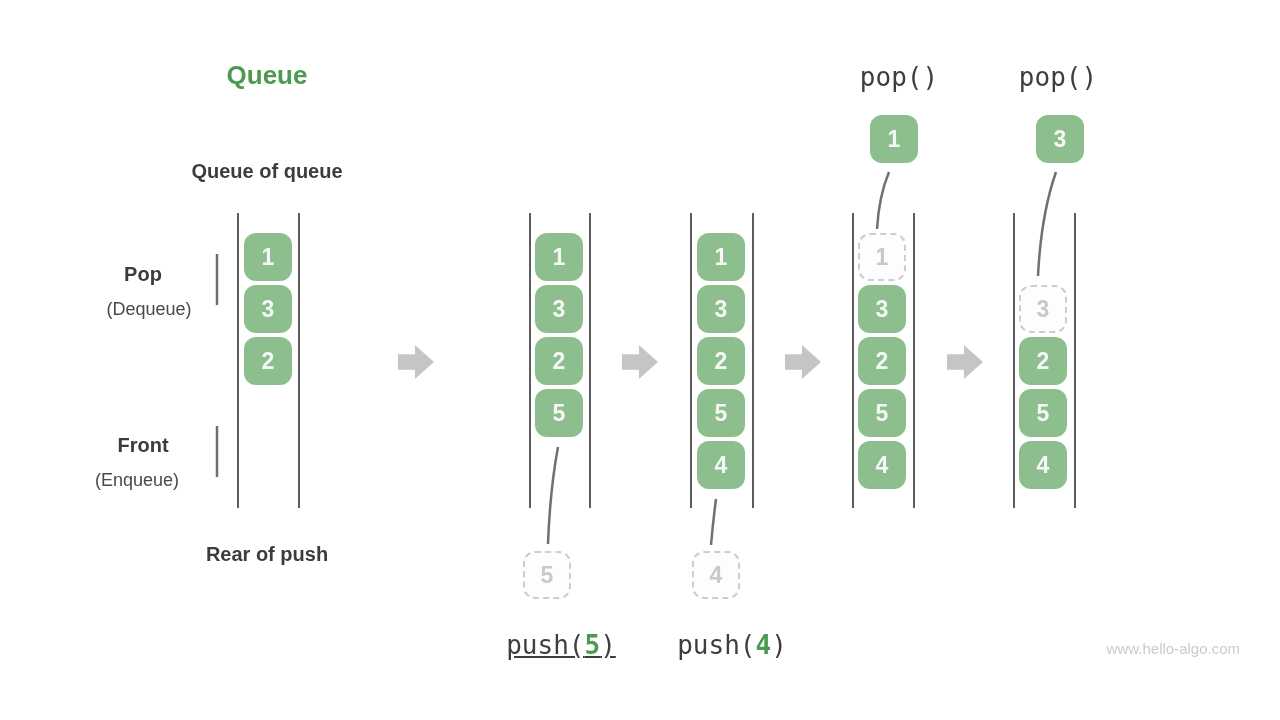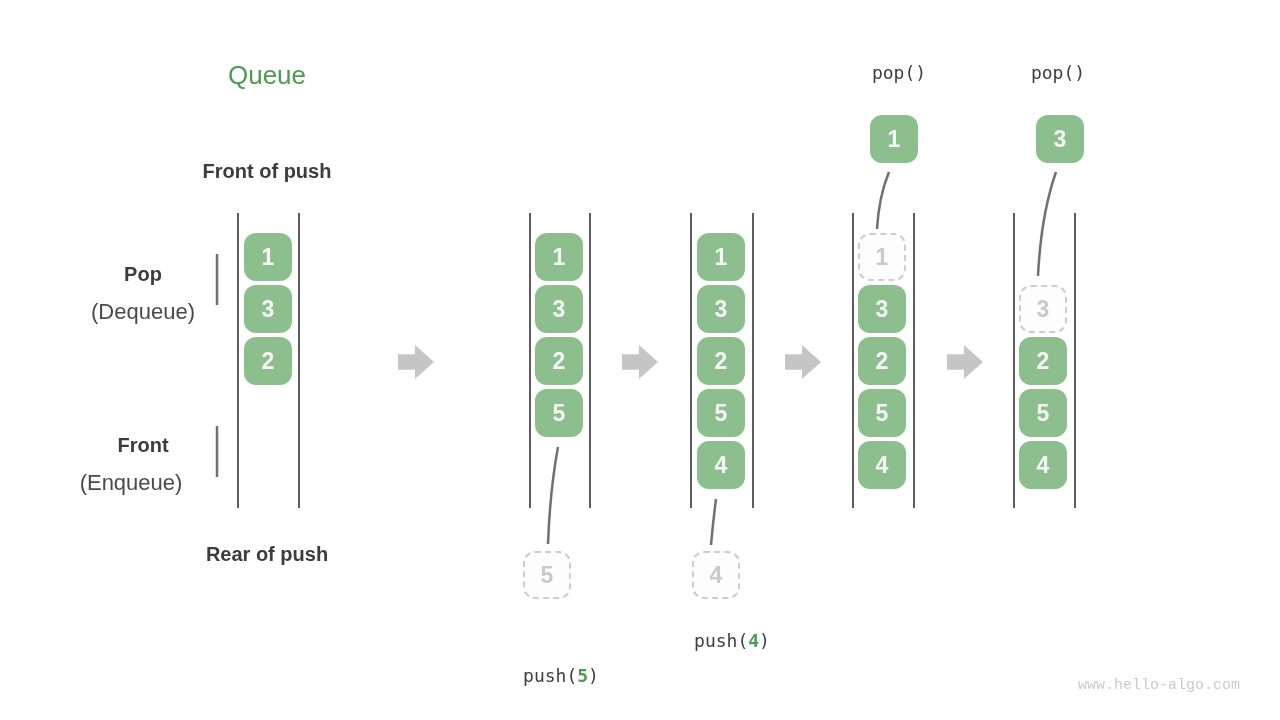--- a/index.html
+++ b/index.html
@@ -20,27 +20,27 @@
     --arrow-gray: #707070;
     --dashed-gray: #CDCDCD;
     --watermark-gray: #CBCBCB;
   }
   .canvas { position: absolute; left: 0; top: 0; width: 1280px; height: 720px; background: #fff; }
 
   .abs { position: absolute; white-space: nowrap; }
   .cx  { transform: translateX(-50%); }
 
   .title {
-    font-size: 26px; font-weight: normal; color: var(--accent-green);
+    font-size: 26px; font-weight: bold; color: var(--accent-green);
   }
   .side-label-bold   { font-size: 20px; font-weight: bold; color: var(--dark-text); }
-  .side-label-normal { font-size: 22px; font-weight: normal; color: #4a4a4a; }
+  .side-label-normal { font-size: 18px; font-weight: normal; color: #4a4a4a; margin-left: 6px; }
 
   .mono { font-family: "DejaVu Sans Mono", monospace; }
-  .op-label { font-size: 18px; color: #3e3e3e; }
+  .op-label { font-size: 26px; color: #3e3e3e; }
   .op-label .arg { color: var(--accent-green); font-weight: bold; }
 
   .vline { position: absolute; width: 2px; background: var(--wall-gray); }
 
   .cell {
     position: absolute; width: 48px; height: 48px;
     border-radius: 12px;
     background: var(--box-green);
     color: #f6f8f6;
     font-size: 23px; font-weight: bold;
@@ -56,33 +56,33 @@
   .block-arrow {
     position: absolute; width: 36px; height: 34px;
     background: var(--block-arrow-gray);
     clip-path: polygon(0 27%, 47% 27%, 47% 0, 100% 50%, 47% 100%, 47% 73%, 0 73%);
   }
 
   svg.overlay { position: absolute; left: 0; top: 0; width: 1280px; height: 720px; pointer-events: none; }
   svg.overlay path { stroke: var(--arrow-gray); stroke-width: 2.5; fill: none; }
 
   .watermark {
-    position: absolute; right: 40px; top: 677px;
-    font-family: Liberation Mono, monospace;
+    position: absolute; right: 40px; top: 640px;
+    font-family: Liberation Sans, sans-serif;
     font-size: 15px; color: var(--watermark-gray);
   }
 </style>
 </head>
 <body>
 
 <div class="canvas">
 
   <div class="abs cx title" style="left:267px; top:60px;">Queue</div>
 
-  <div class="abs cx side-label-bold" style="left:267px; top:160px;">Front of push</div>
+  <div class="abs cx side-label-bold" style="left:267px; top:160px;">Queue of queue</div>
 
   <div class="abs cx side-label-bold" style="left:143px; top:263px;">Pop</div>
   <div class="abs cx side-label-normal" style="left:143px; top:299px;">(Dequeue)</div>
 
   <div class="abs cx side-label-bold" style="left:143px; top:434px;">Front</div>
   <div class="abs cx side-label-normal" style="left:131px; top:470px;">(Enqueue)</div>
 
   <div class="abs cx side-label-bold" style="left:267px; top:543px;">Rear of push</div>
 
   <svg class="overlay" viewBox="0 0 1280 720">
@@ -105,21 +105,21 @@
       <div class="cell" style="left: 244px; top: 233px;">1</div>
       <div class="cell" style="left: 244px; top: 285px;">3</div>
       <div class="cell" style="left: 244px; top: 337px;">2</div>
       <div class="vline" style="left: 529px; top: 213px; height: 295px;"></div>
       <div class="vline" style="left: 589px; top: 213px; height: 295px;"></div>
       <div class="cell" style="left: 535px; top: 233px;">1</div>
       <div class="cell" style="left: 535px; top: 285px;">3</div>
       <div class="cell" style="left: 535px; top: 337px;">2</div>
       <div class="cell" style="left: 535px; top: 389px;">5</div>
       <div class="cell dashed" style="left: 523px; top: 551px;">5</div>
-      <div class="abs cx mono op-label" style="left: 561px; top: 665px;"><span>push(</span><span class="arg">5</span><span>)</span></div>
+      <div class="abs cx mono op-label" style="left: 561px; top: 630px; text-decoration: underline;"><span>push(</span><span class="arg">5</span><span>)</span></div>
       <div class="vline" style="left: 690px; top: 213px; height: 295px;"></div>
       <div class="vline" style="left: 752px; top: 213px; height: 295px;"></div>
       <div class="cell" style="left: 697px; top: 233px;">1</div>
       <div class="cell" style="left: 697px; top: 285px;">3</div>
       <div class="cell" style="left: 697px; top: 337px;">2</div>
       <div class="cell" style="left: 697px; top: 389px;">5</div>
       <div class="cell" style="left: 697px; top: 441px;">4</div>
       <div class="cell dashed" style="left: 692px; top: 551px;">4</div>
       <div class="abs cx mono op-label" style="left: 732px; top: 630px;"><span>push(</span><span class="arg">4</span><span>)</span></div>
       <div class="vline" style="left: 852px; top: 213px; height: 295px;"></div>

